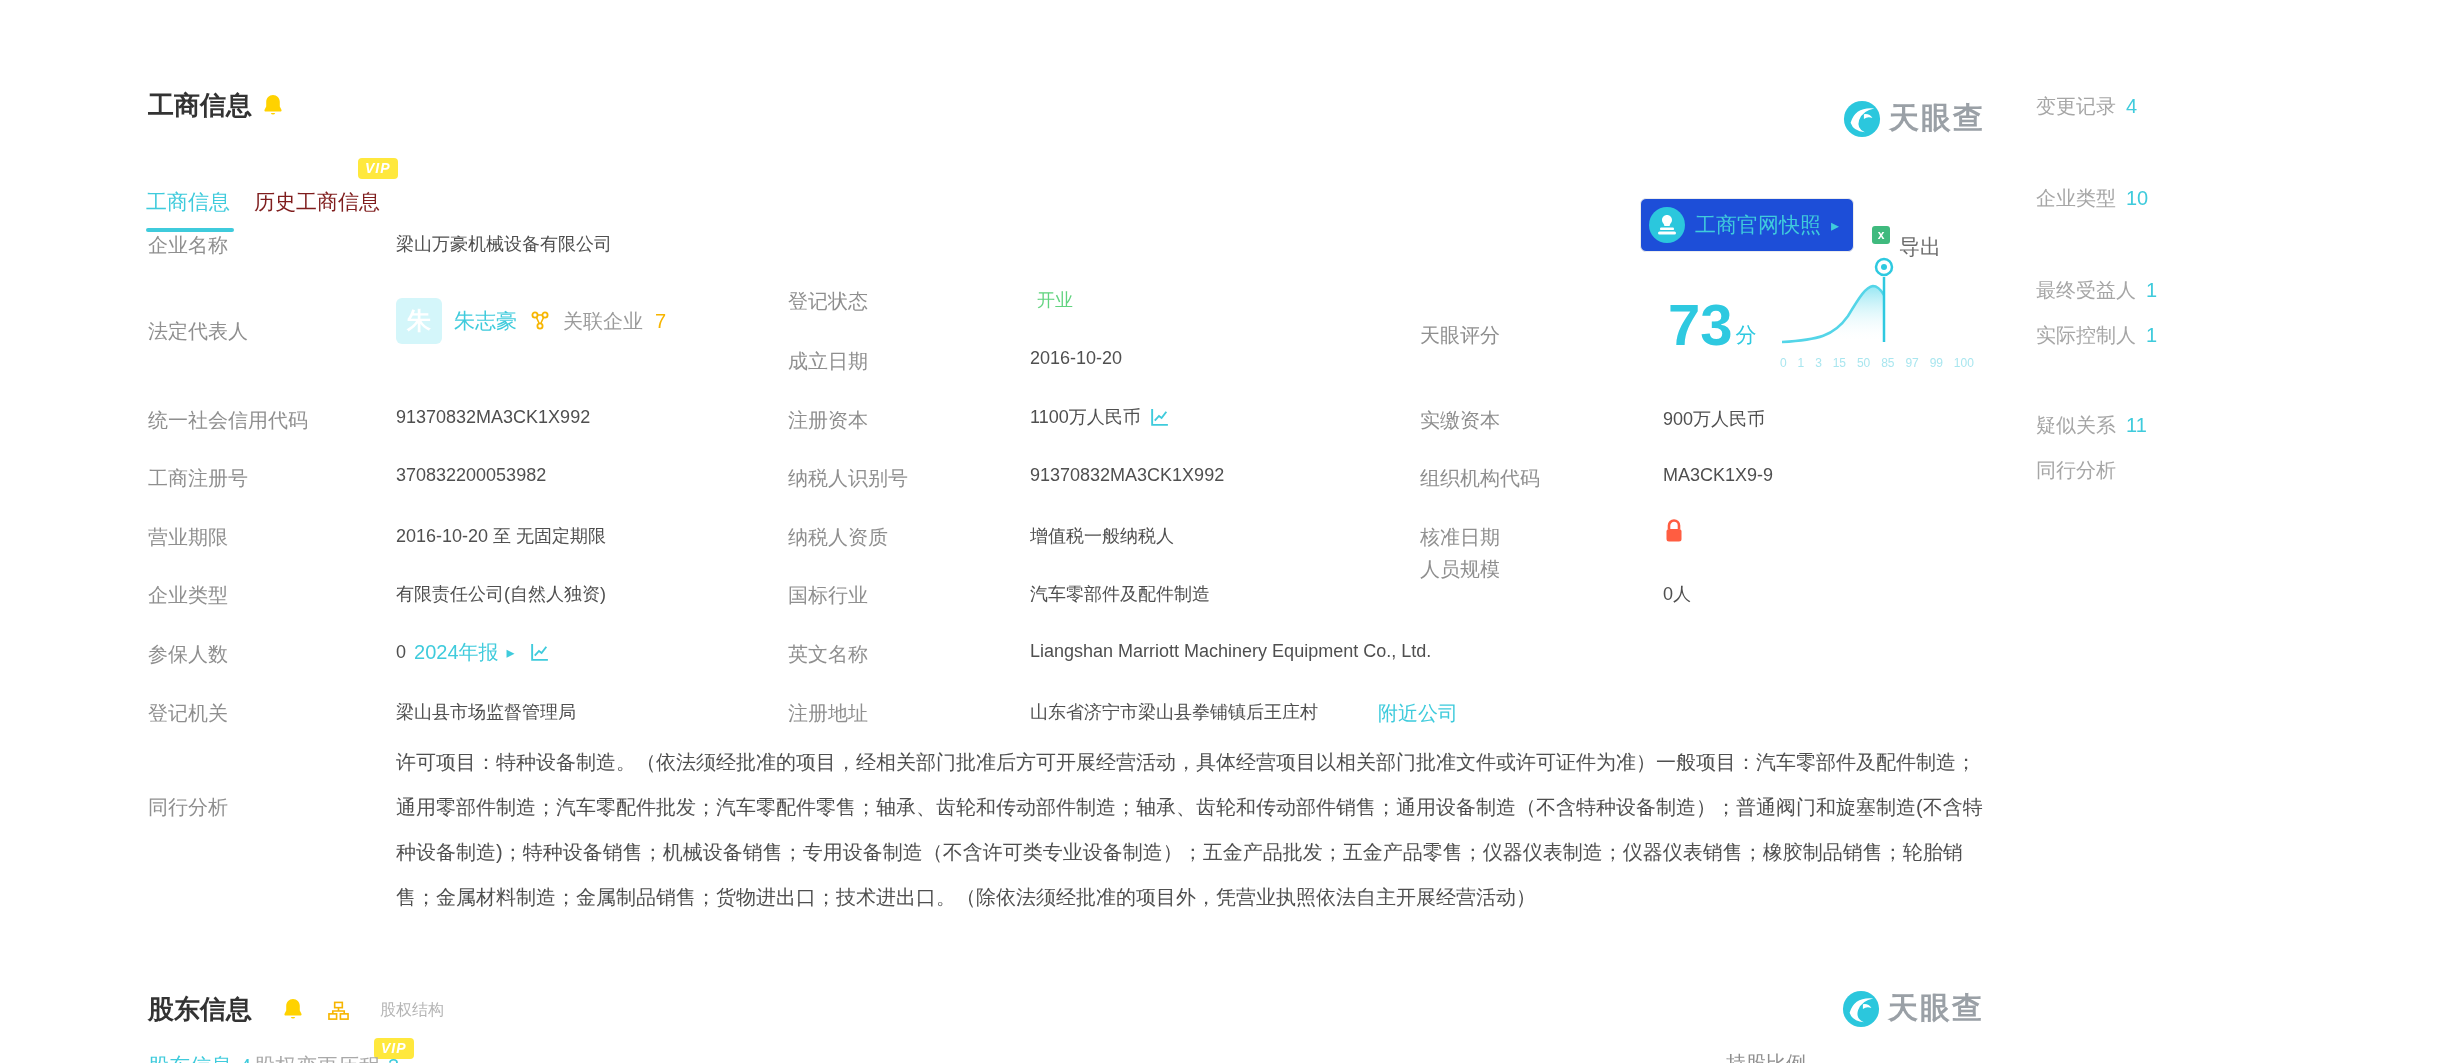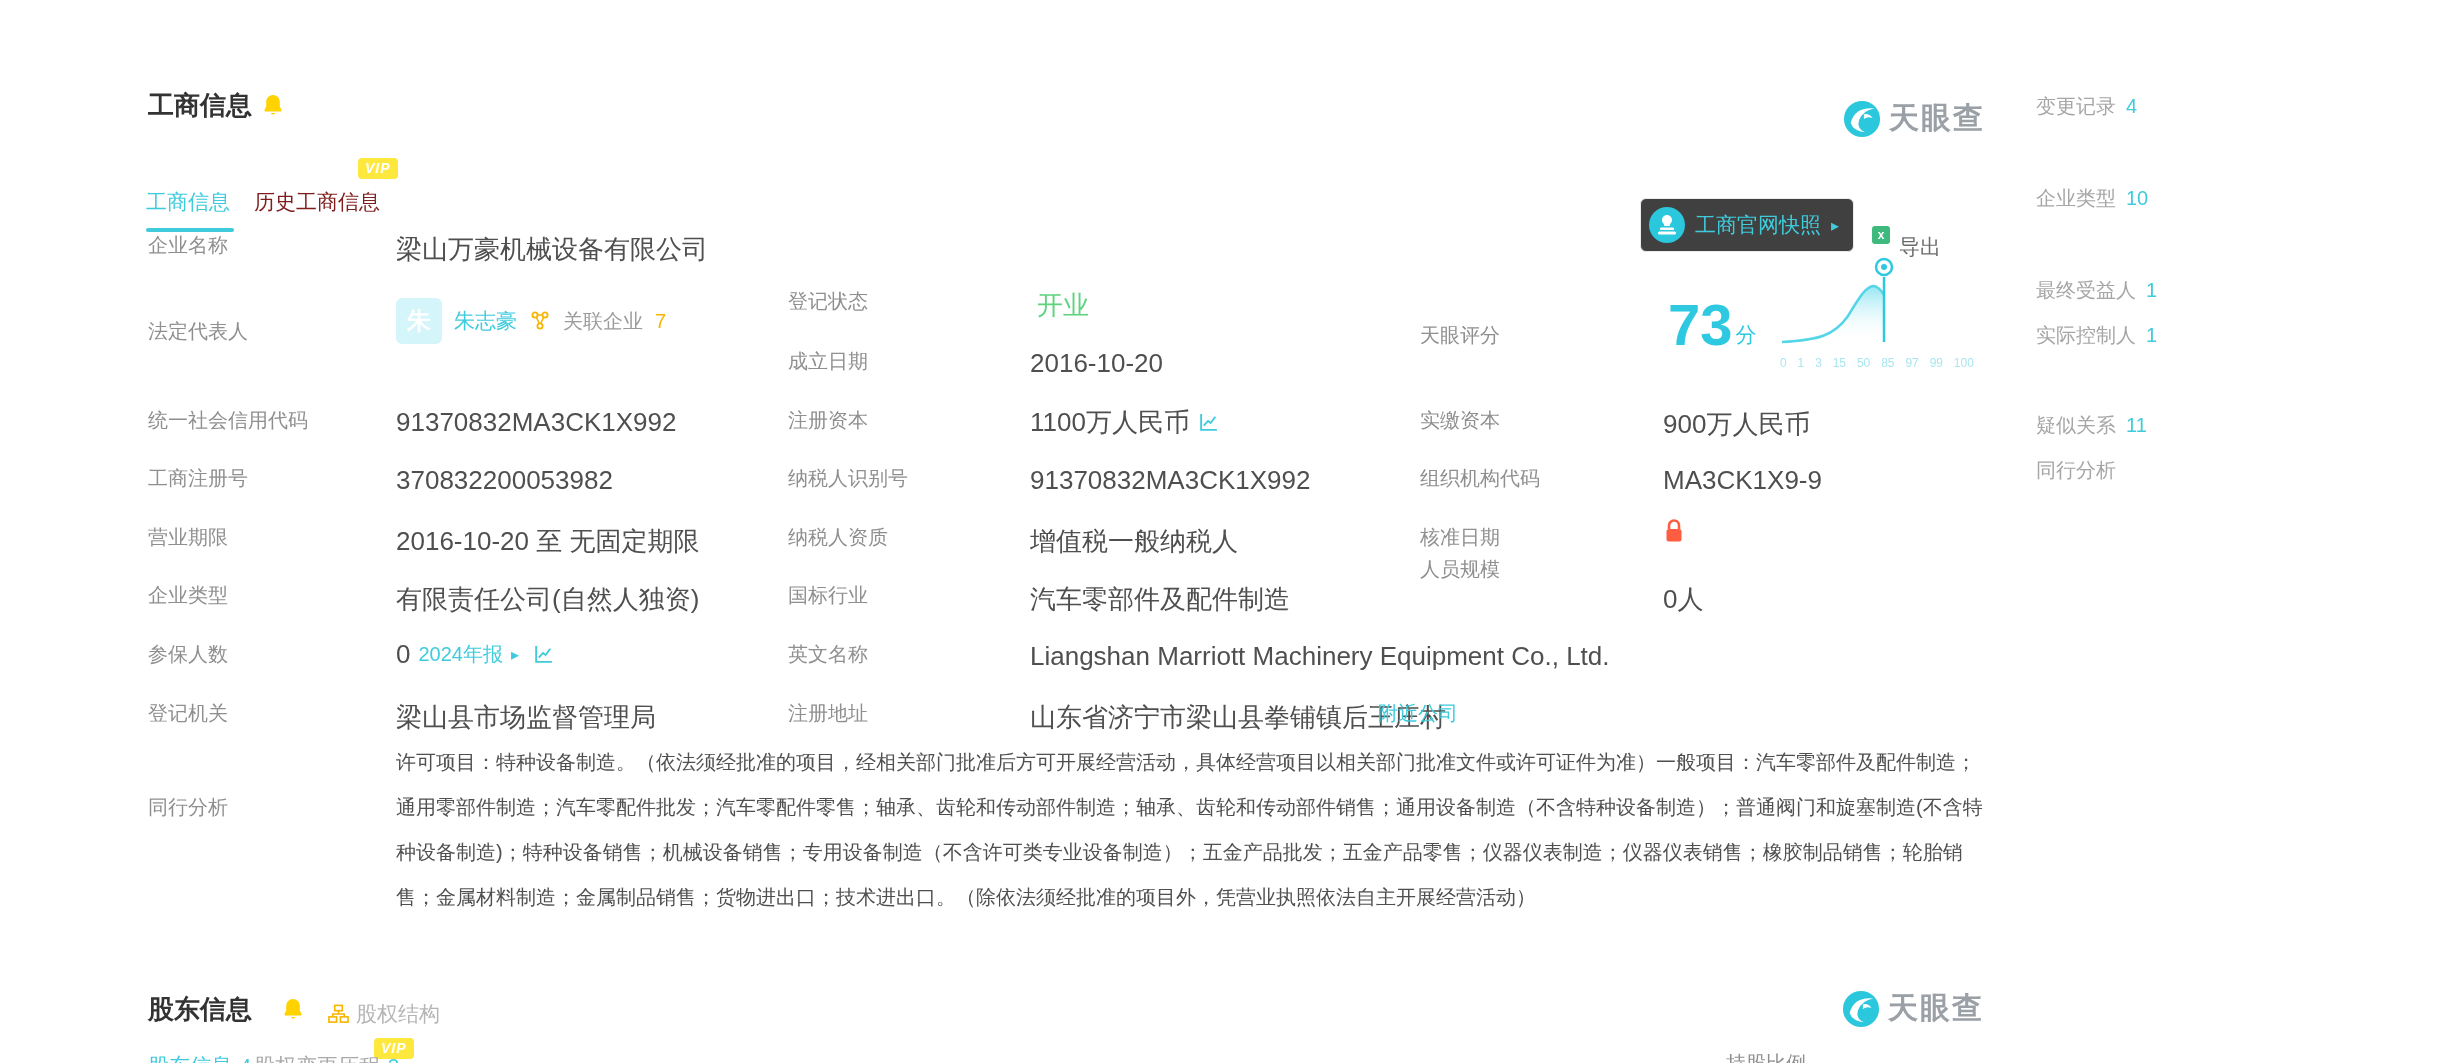--- a/index.html
+++ b/index.html
@@ -1,34 +1,34 @@
 <!DOCTYPE html>
 <html><head>
 <meta charset="utf-8">
 <style>
   html,body{margin:0;padding:0;background:#fff;}
   .page{position:relative;width:2456px;height:1063px;background:#fff;overflow:hidden;
         font-family:"Liberation Sans","DejaVu Sans",sans-serif;}
   .abs{position:absolute;}
   .sec-title{font-size:26px;font-weight:bold;color:#333;}
   .lbl{font-size:20px;color:#8f8f8f;white-space:nowrap;}
-  .val{font-size:26px;color:#4f4f4f;white-space:nowrap;}
+  .val{font-size:18px;color:#4f4f4f;white-space:nowrap;}
   .link{color:#3fcbdc;cursor:pointer;white-space:nowrap;}
   .green{color:#61d37f;}
   .gold{color:#f7b500;}
   .tab-active{font-size:21px;color:#3fcbdc;cursor:pointer;}
   .tab{font-size:21px;color:#7f1d1d;cursor:pointer;}
   .tab-underline{background:#3fcbdc;width:88px;height:4px;border-radius:2px;}
   .vip{background:#ffe83d;color:#fff;font-size:14px;font-weight:bold;font-style:italic;
        padding:2px 7px 3px;border-radius:4px;letter-spacing:1px;}
   .vip:after{content:"";position:absolute;left:6px;bottom:-4px;border:4px solid transparent;border-top-color:#ffe83d;}
   .logo-row{display:flex;align-items:center;gap:8px;}
   .logo-text{font-size:30px;font-weight:bold;color:#9aa0a6;letter-spacing:2px;}
   .snapshot-btn{display:flex;align-items:center;gap:10px;border:1px solid #ececec;border-radius:6px;
-                padding:8px 14px 8px 8px;cursor:pointer;background:#404040;}
+                padding:8px 14px 8px 8px;cursor:pointer;background:#1d4ed8;}
   .snapshot-txt{font-size:21px;color:#3fcbdc;}
   .arrow{color:#3fcbdc;font-size:16px;}
   .export{display:flex;align-items:center;gap:9px;cursor:pointer;}
   .export-txt{font-size:21px;color:#6b6b6b;margin-top:25px;}
   .side-item{display:flex;align-items:center;gap:10px;cursor:pointer;}
   .side-lbl{font-size:20px;color:#a6a6a6;}
   .side-count{font-size:20px;color:#3fcbdc;}
   .avatar{width:46px;height:46px;border-radius:6px;background:#d4f6fa;display:flex;
           align-items:center;justify-content:center;}
   .avatar span{color:#fff;font-size:24px;font-weight:bold;}
@@ -227,21 +227,21 @@
     <path d="M12 1c-4.2 0-7.4 3.3-7.4 7.4v5.1L2.8 17c-.5.9.1 2 1.2 2h16c1.1 0 1.7-1.1 1.2-2l-1.8-3.5V8.4C19.4 4.3 16.2 1 12 1z" fill="#ffd200"></path>
     <path d="M9.6 20.5a2.5 2.5 0 0 0 4.8 0z" fill="#ffd200"></path>
   </svg>
   <div class="abs" style="left:328px;top:1000px;display:flex;align-items:center;gap:7px;cursor:pointer;">
     <svg width="21" height="20" viewBox="0 0 22 20">
       <rect x="7" y="1" width="8" height="5.5" fill="none" stroke="#f7b500" stroke-width="1.7"></rect>
       <rect x="1" y="13" width="8" height="5.5" fill="none" stroke="#f7b500" stroke-width="1.7"></rect>
       <rect x="13" y="13" width="8" height="5.5" fill="none" stroke="#f7b500" stroke-width="1.7"></rect>
       <path d="M11 6.5 V10 M5 13 V10 H17 V13" fill="none" stroke="#f7b500" stroke-width="1.7"></path>
     </svg>
-    <span style="font-size:21px;color:#b5b5b5;">股权结构</span>
+    <span style="font-size:16px;color:#b5b5b5;margin-left:24px;">股权结构</span>
   </div>
 
   <div class="abs vip" style="left:374px;top:1038px;">VIP</div>
 
   <div class="abs" style="left:148px;top:1052px;display:flex;gap:8px;align-items:center;">
     <span class="tab-active">股东信息</span>
     <span class="side-count">4</span>
   </div>
   <div class="abs" style="left:254px;top:1052px;display:flex;gap:8px;align-items:center;">
     <span class="tab" style="color:#a9a9a9;">股权变更历程</span>

